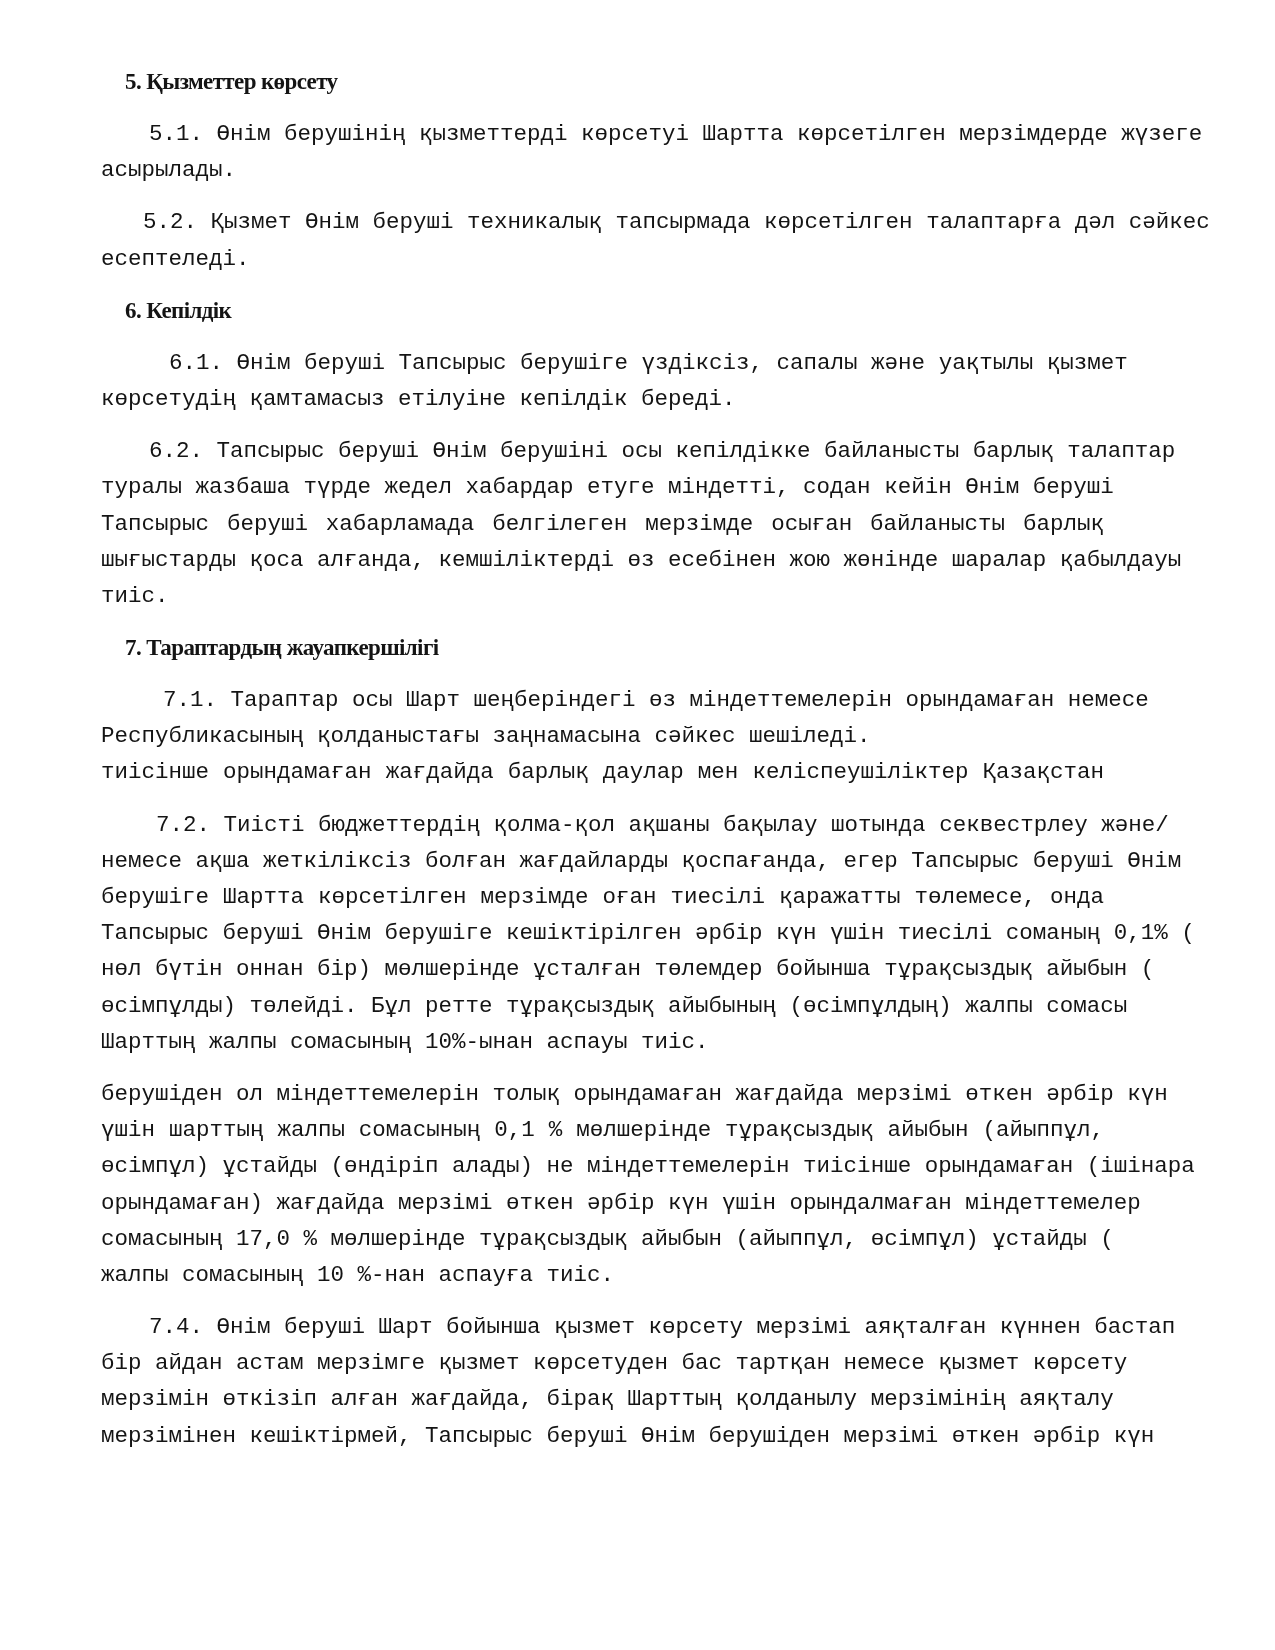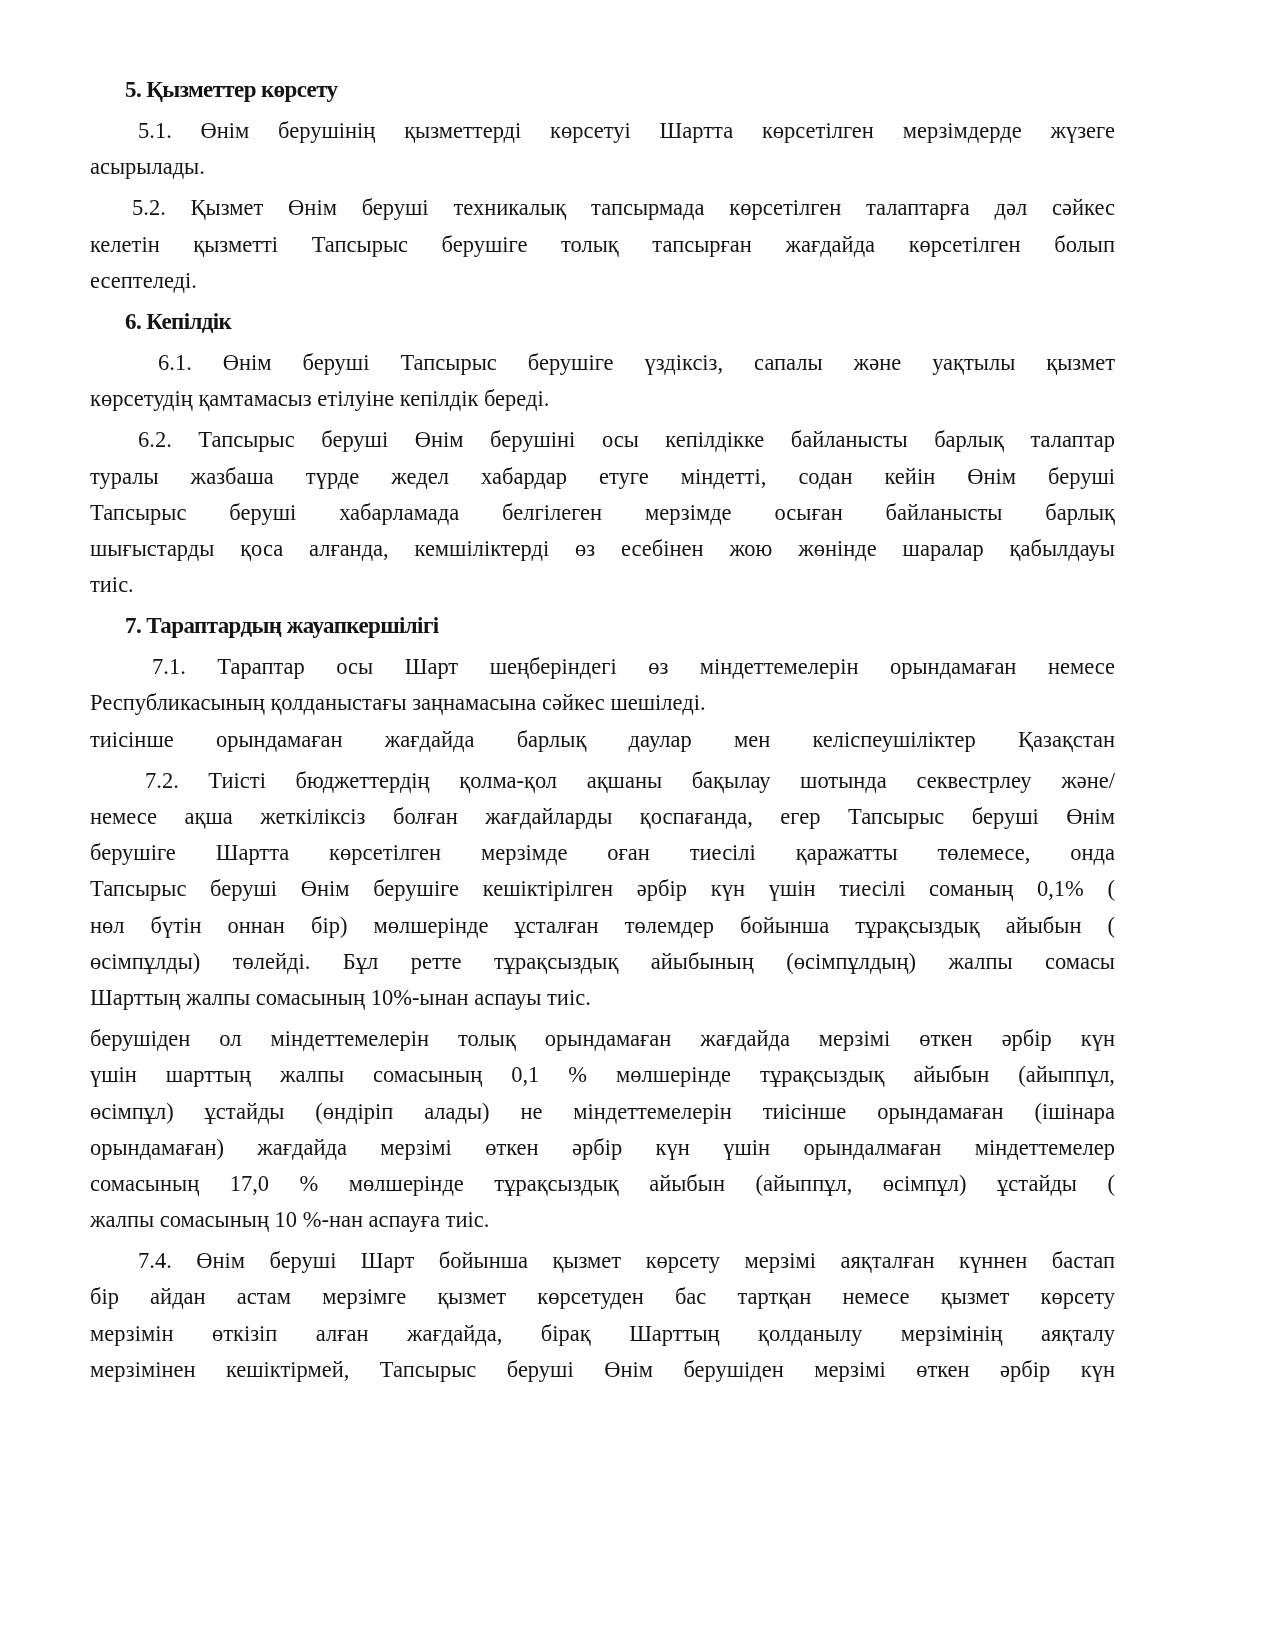--- a/index.html
+++ b/index.html
@@ -11,21 +11,21 @@
     width: 1275px;
     height: 1650px;
     position: relative;
     overflow: hidden;
     font-family: "Liberation Serif", "DejaVu Serif", serif;
     color: #141414;
   }
   .page {
     position: absolute;
     left: 85px;
-    top: 72px;
+    top: 64px;
     width: 1035px;
   }
   .heading {
     font-weight: bold;
     font-size: 23px;
     line-height: 36px;
     height: 36px;
     padding-left: 40px;
     letter-spacing: -0.6px;
     white-space: nowrap;
@@ -35,37 +35,37 @@
     line-height: 36.2px;
     height: 36.2px;
     white-space: nowrap;
     text-align: justify;
     text-align-last: justify;
   }
   .line.last {
     text-align-last: left;
   }
   .para {
-    margin: 5px;
+    margin: 16px;
+    font-family: Liberation Mono, monospace;
   }
 </style>
 </head>
 <body>
 
 <div class="page">
 
   <div class="section">
     <div class="heading">5. Қызметтер көрсету</div>
     <div class="para">
       <div class="line" style="padding-left:48px">5.1. Өнім берушінің қызметтерді көрсетуі Шартта көрсетілген мерзімдерде жүзеге</div>
       <div class="line last">асырылады.</div>
     </div>
     <div class="para">
       <div class="line" style="padding-left:42px">5.2. Қызмет Өнім беруші техникалық тапсырмада көрсетілген талаптарға дәл сәйкес</div>
-      <div class="line">келетін қызметті Тапсырыс берушіге толық тапсырған жағдайда көрсетілген болып</div>
       <div class="line last">есептеледі.</div>
     </div>
   </div>
 
   <div class="section">
     <div class="heading">6. Кепілдік</div>
     <div class="para">
       <div class="line" style="padding-left:68px">6.1. Өнім беруші Тапсырыс берушіге үздіксіз, сапалы және уақтылы қызмет</div>
       <div class="line last">көрсетудің қамтамасыз етілуіне кепілдік береді.</div>
     </div>

